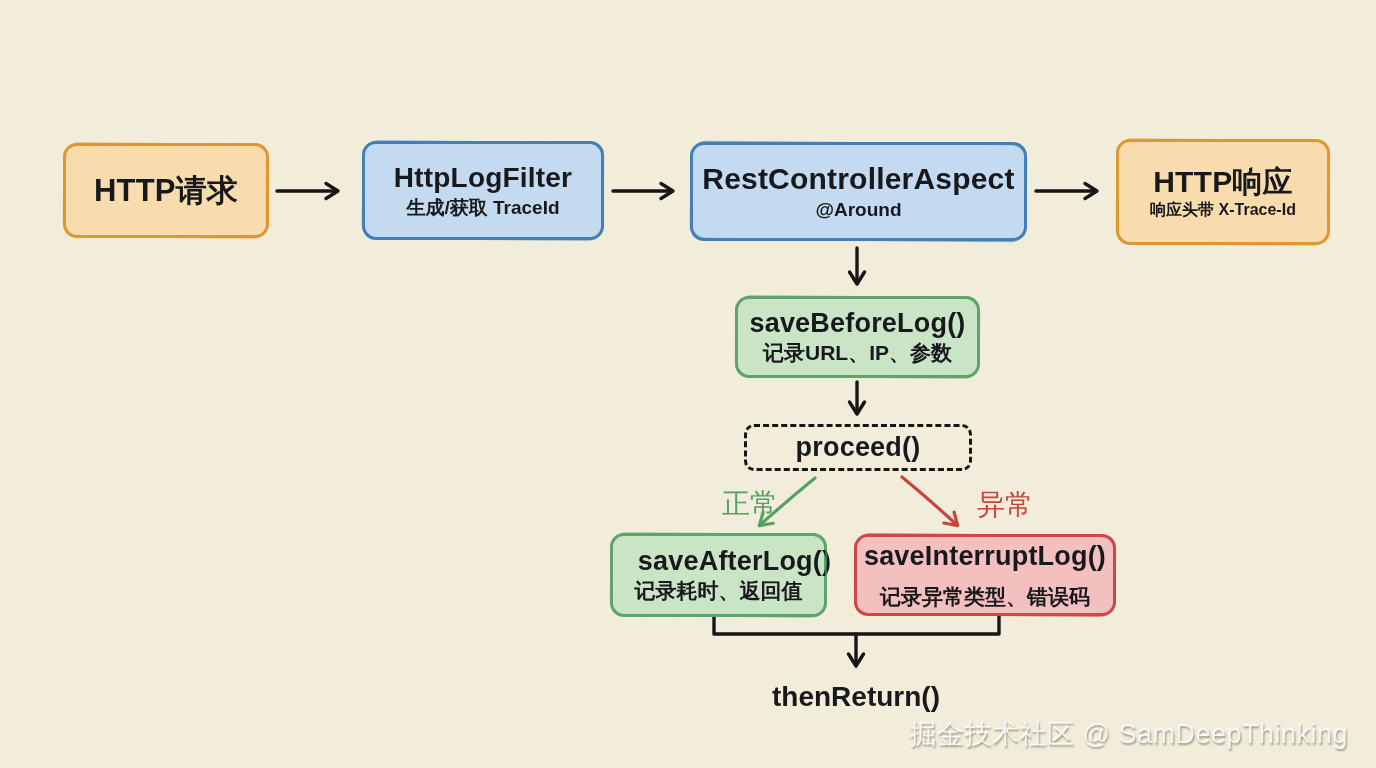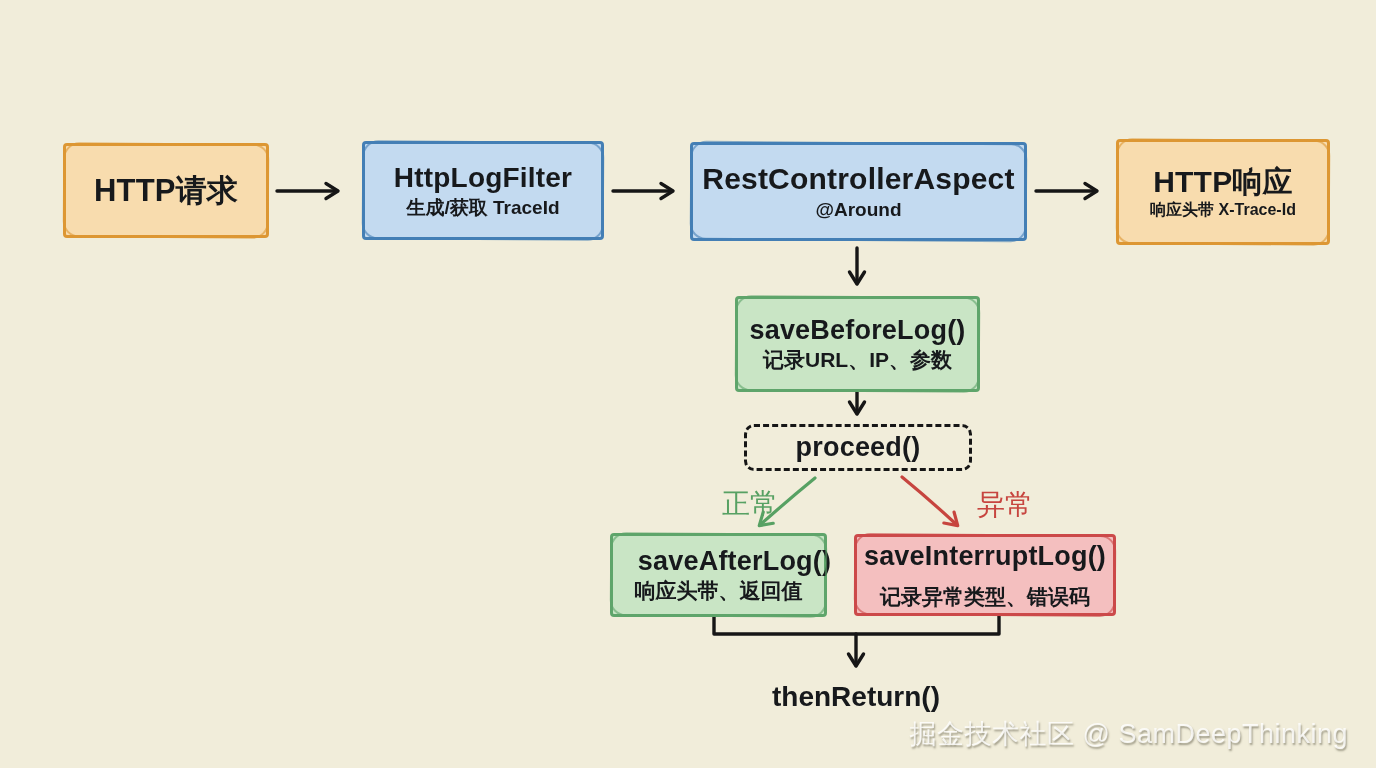--- a/index.html
+++ b/index.html
@@ -14,21 +14,21 @@
     overflow:hidden;
     margin:0 auto;
   }
   #wires{position:absolute;inset:0;width:1376px;height:768px;}
   .node{
     position:absolute;
     box-sizing:border-box;
     display:flex;flex-direction:column;align-items:center;justify-content:center;
     gap:2px;
     border:3px solid var(--bc);
-    border-radius:4px;
+    border-radius:14px;
     background:var(--fill);
     text-align:center;
     color:#17191c;
     line-height:1.15;
   }
   .node::before{
     content:"";
     position:absolute;inset:-3px;
     border:2px solid var(--bc);
     border-radius:16px;
@@ -117,35 +117,35 @@
   <div class="node blue" style="left:690px;top:142px;width:337px;height:99px;">
     <div class="title t-lg">RestControllerAspect</div>
     <div class="subtitle s-lg">@Around</div>
   </div>
 
   <div class="node orange" style="left:1116px;top:139px;width:214px;height:106px;">
     <div class="title t-lg">HTTP响应</div>
     <div class="subtitle s-sm">响应头带 X-Trace-Id</div>
   </div>
 
-  <div class="node green" style="left:735px;top:296px;width:245px;height:96px;">
+  <div class="node green" style="left:735px;top:296px;width:245px;height:82px;">
     <div class="title" style="font-size:27px;">saveBeforeLog()</div>
     <div class="subtitle">记录URL、IP、参数</div>
   </div>
 
   <div class="node dashed" style="left:744px;top:424px;width:228px;height:47px;">
     <div class="title" style="font-size:27px;">proceed()</div>
   </div>
 
   <div class="branch-label ok" style="left:688px;top:485px;">正常</div>
   <div class="branch-label err" style="left:943px;top:486px;">异常</div>
 
   <div class="node green" style="left:610px;top:533px;width:217px;height:84px;">
     <div class="title" style="font-size:27px;margin-left:32px;">saveAfterLog()</div>
-    <div class="subtitle">响应头带、返回值</div>
+    <div class="subtitle">记录耗时、返回值</div>
   </div>
 
   <div class="node red" style="left:854px;top:534px;width:262px;height:82px;gap:13px;">
     <div class="title" style="font-size:27px;">saveInterruptLog()</div>
     <div class="subtitle">记录异常类型、错误码</div>
   </div>
 
   <div class="plain-label" style="left:736px;top:681px;width:240px;">thenReturn()</div>
 
   <div class="watermark">掘金技术社区 @ SamDeepThinking</div>

